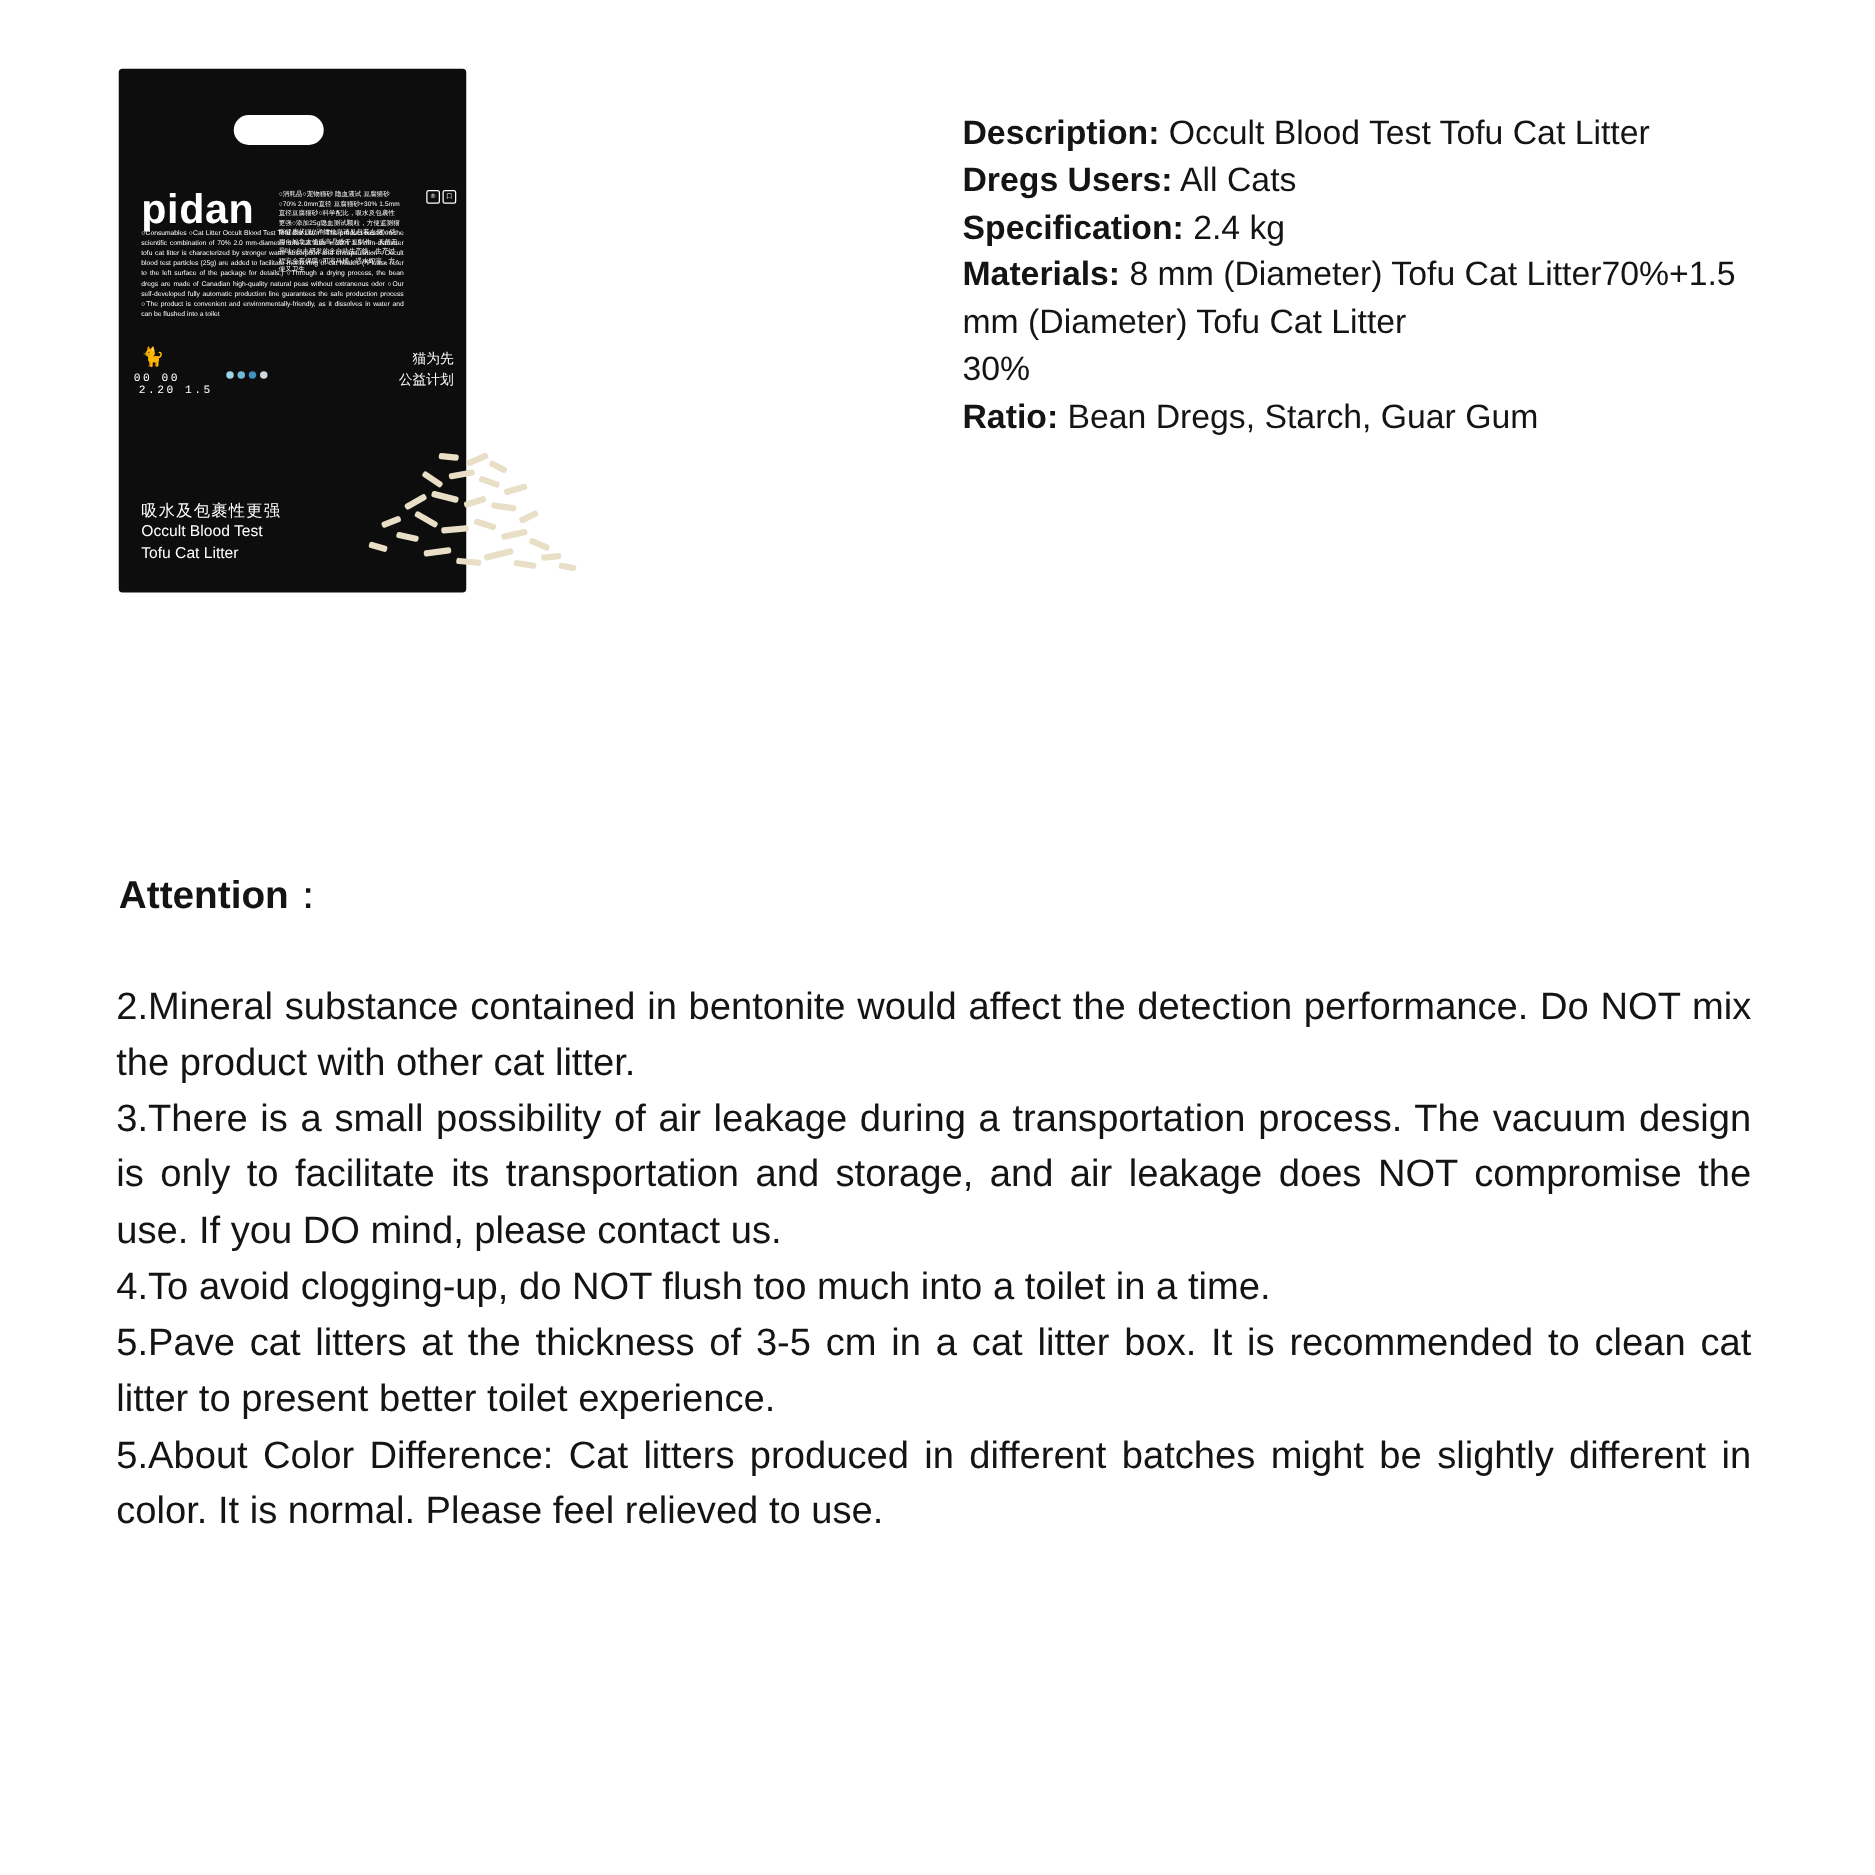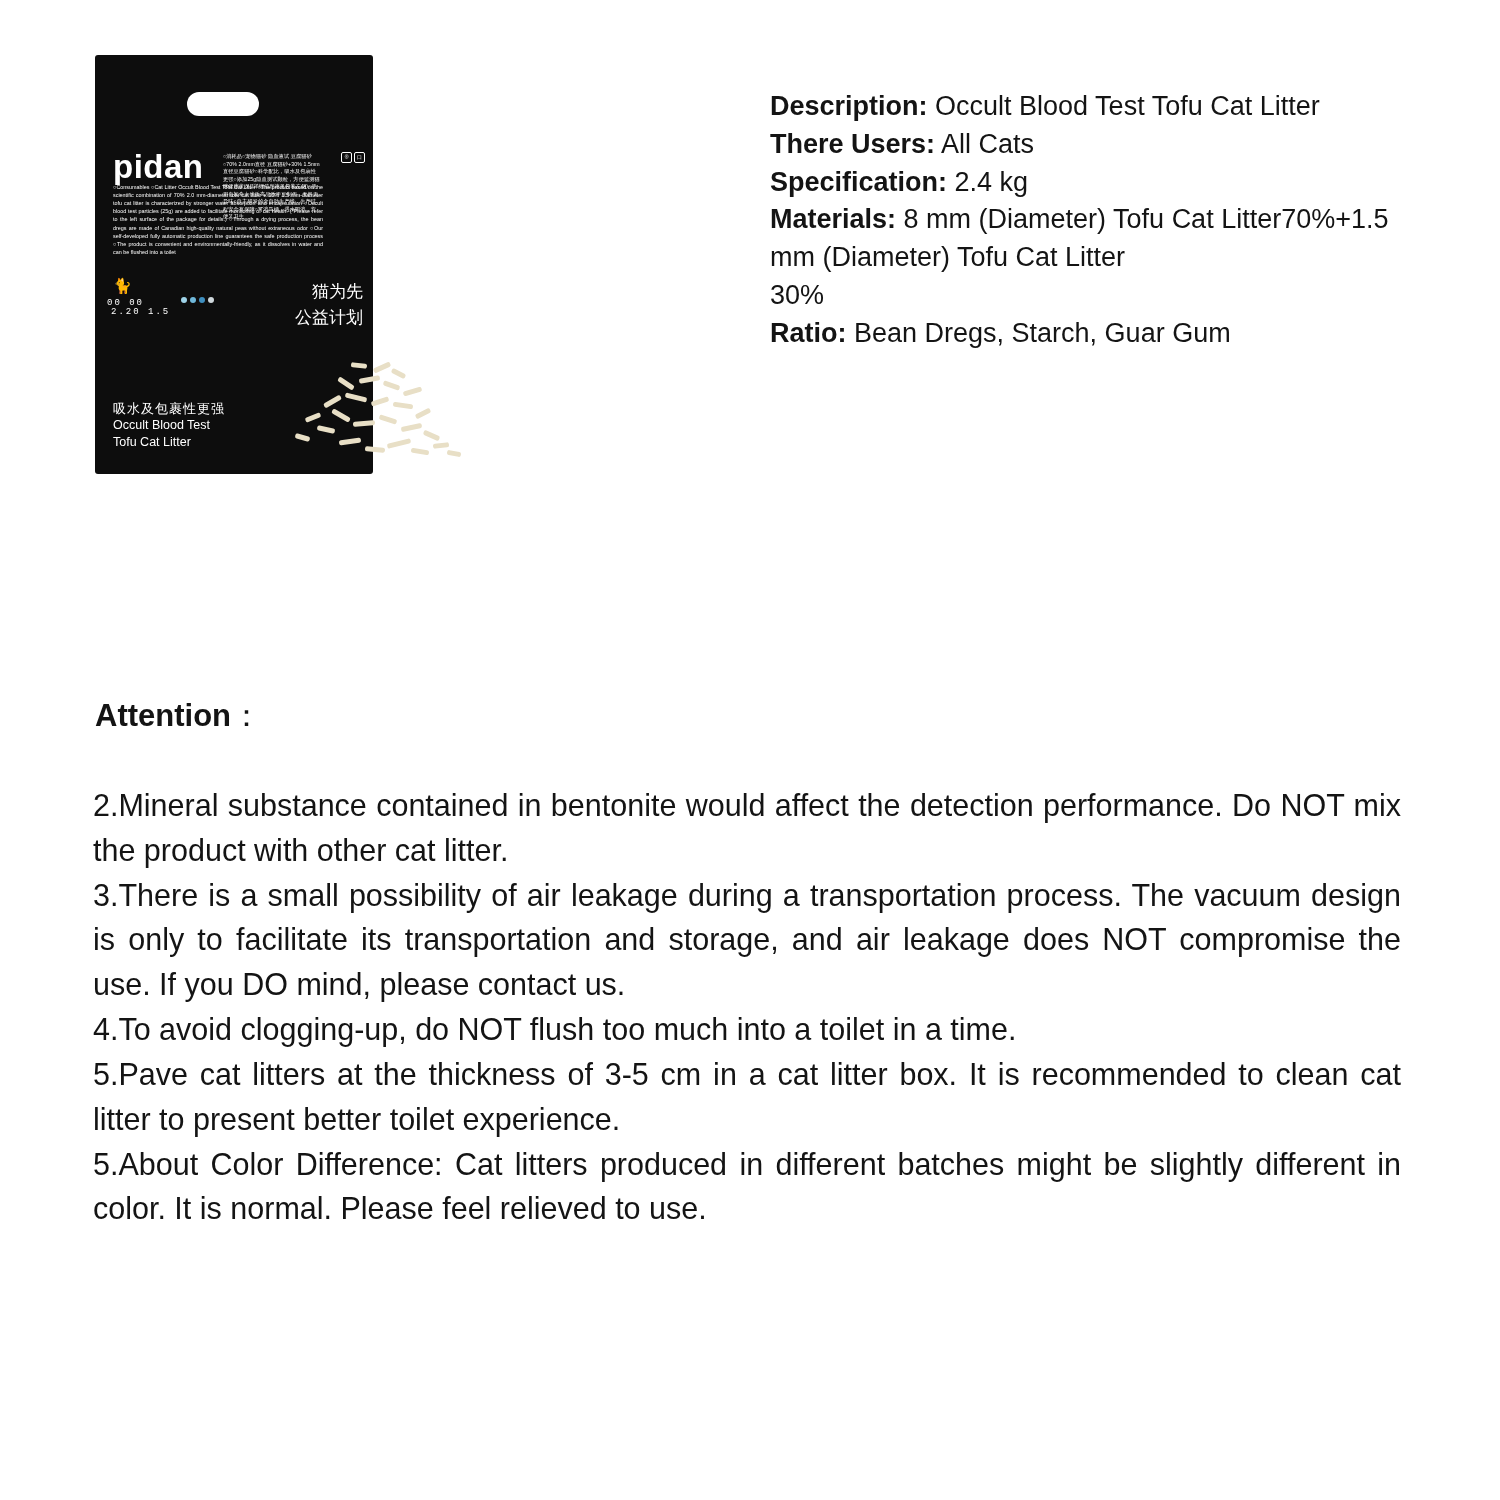--- a/index.html
+++ b/index.html
@@ -140,21 +140,21 @@
   }
   .bag-dot {
     width: 6px; height: 6px; border-radius: 50%;
   }
   .bag-right-cn {
     position: absolute;
     right: 10px;
     top: 224px;
     text-align: right;
     color: #ffffff;
-    font-size: 17px;
+    font-size: 11px;
     line-height: 1.5;
   }
   .bag-bottom {
     position: absolute;
     left: 18px;
     bottom: 24px;
     color: #ffffff;
     line-height: 1.32;
   }
   .bag-bottom .cn {
@@ -274,21 +274,21 @@
         <span class="grain" style="left:86px;top:10px;width:18px;height:5px;transform:rotate(-24deg);"></span>
         <span class="grain" style="left:104px;top:16px;width:15px;height:5px;transform:rotate(28deg);"></span>
         <span class="grain" style="left:146px;top:88px;width:16px;height:5px;transform:rotate(-6deg);"></span>
         <span class="grain" style="left:8px;top:80px;width:15px;height:5px;transform:rotate(16deg);"></span>
         <span class="grain" style="left:160px;top:96px;width:14px;height:5px;transform:rotate(10deg);"></span>
       </div>
     </div>
 
     <div class="spec-block">
       <span class="spec-line"><span class="spec-label">Description:</span><span> Occult Blood Test Tofu Cat Litter</span></span>
-      <span class="spec-line"><span class="spec-label">There Users:</span><span> All Cats</span></span>
+      <span class="spec-line"><span class="spec-label">Dregs Users:</span><span> All Cats</span></span>
       <span class="spec-line"><span class="spec-label">Specification:</span><span> 2.4 kg</span></span>
       <span class="spec-line"><span class="spec-label">Materials:</span><span> 8 mm (Diameter) Tofu Cat Litter70%+1.5 mm (Diameter) Tofu Cat Litter</span></span>
       <span class="spec-line">30%</span>
       <span class="spec-line"><span class="spec-label">Ratio:</span><span> Bean Dregs, Starch, Guar Gum</span></span>
     </div>
   </div>
 
   <div class="attention-heading"><span>Attention</span><span class="colon">：</span></div>
 
   <div class="notes">

